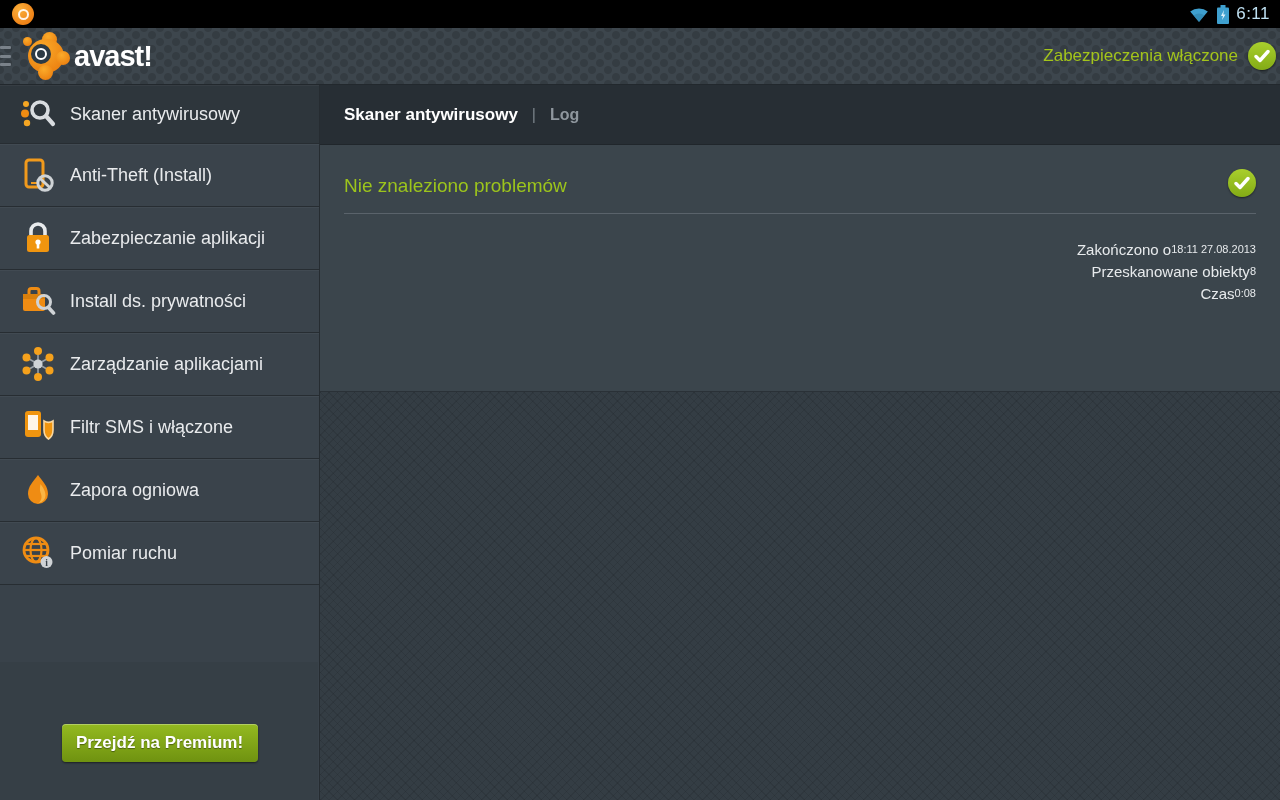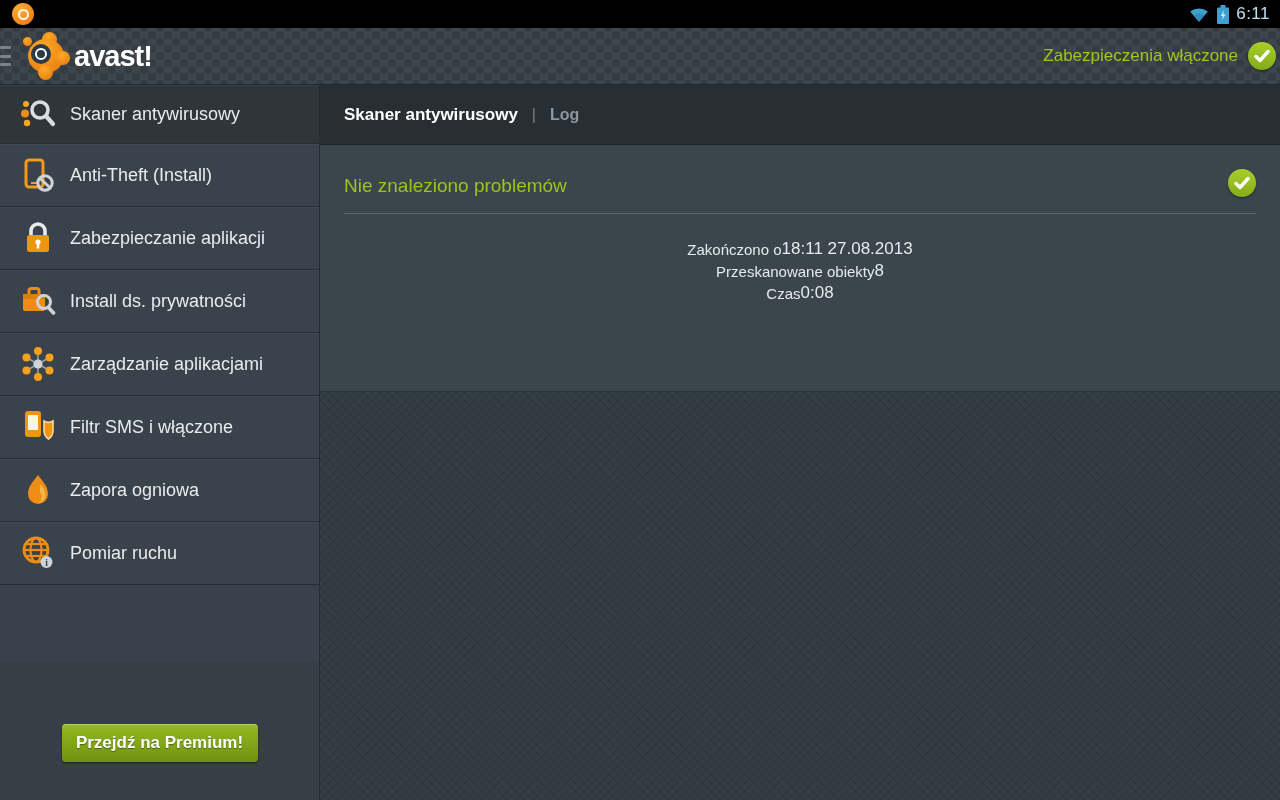--- a/index.html
+++ b/index.html
@@ -76,23 +76,23 @@
   .crumb-title { color:#fff; font-size:17px; font-weight:bold; }
   .crumb-sep { color:#788188; font-size:16px; }
   .crumb-section { color:#8f979e; font-size:16px; font-weight:bold; }
   .card { height:247px; background:#3b454c; padding:0 24px; position:relative;
       border-bottom:1px solid #2a3137; }
   .result-row { display:flex; align-items:flex-end; justify-content:space-between;
       padding-top:36px; height:52px; }
   .result-text { color:#9cc41c; font-size:19px; }
   .card-divider { margin-top:16px; border-top:1px solid #5a636b; }
   .stats { margin-top:24px; }
-  .stat-row { display:flex; justify-content:center; height:22px; align-items:center; }
+  .stat-row { display:flex; justify-content:flex-end; height:22px; align-items:center; }
   .stat-label { color:#e7eaec; font-size:15px; }
-  .stat-value { color:#e7eaec; font-size:17px; }
+  .stat-value { color:#e7eaec; font-size:11px; }
   .ok-btn { display:block; width:100%; height:38px; margin-top:23px; border:none; border-radius:3px;
       background:linear-gradient(#93b81e, #6f9210);
       box-shadow:inset 0 1px 0 rgba(255,255,255,.25), 0 1px 1px rgba(0,0,0,.4);
       color:#fff; font-size:16px; font-weight:bold; letter-spacing:.5px;
       text-shadow:0 1px 1px rgba(0,0,0,.35); cursor:pointer;
       font-family:"Liberation Sans", sans-serif; }
 </style>
 </head>
 <body>
 

